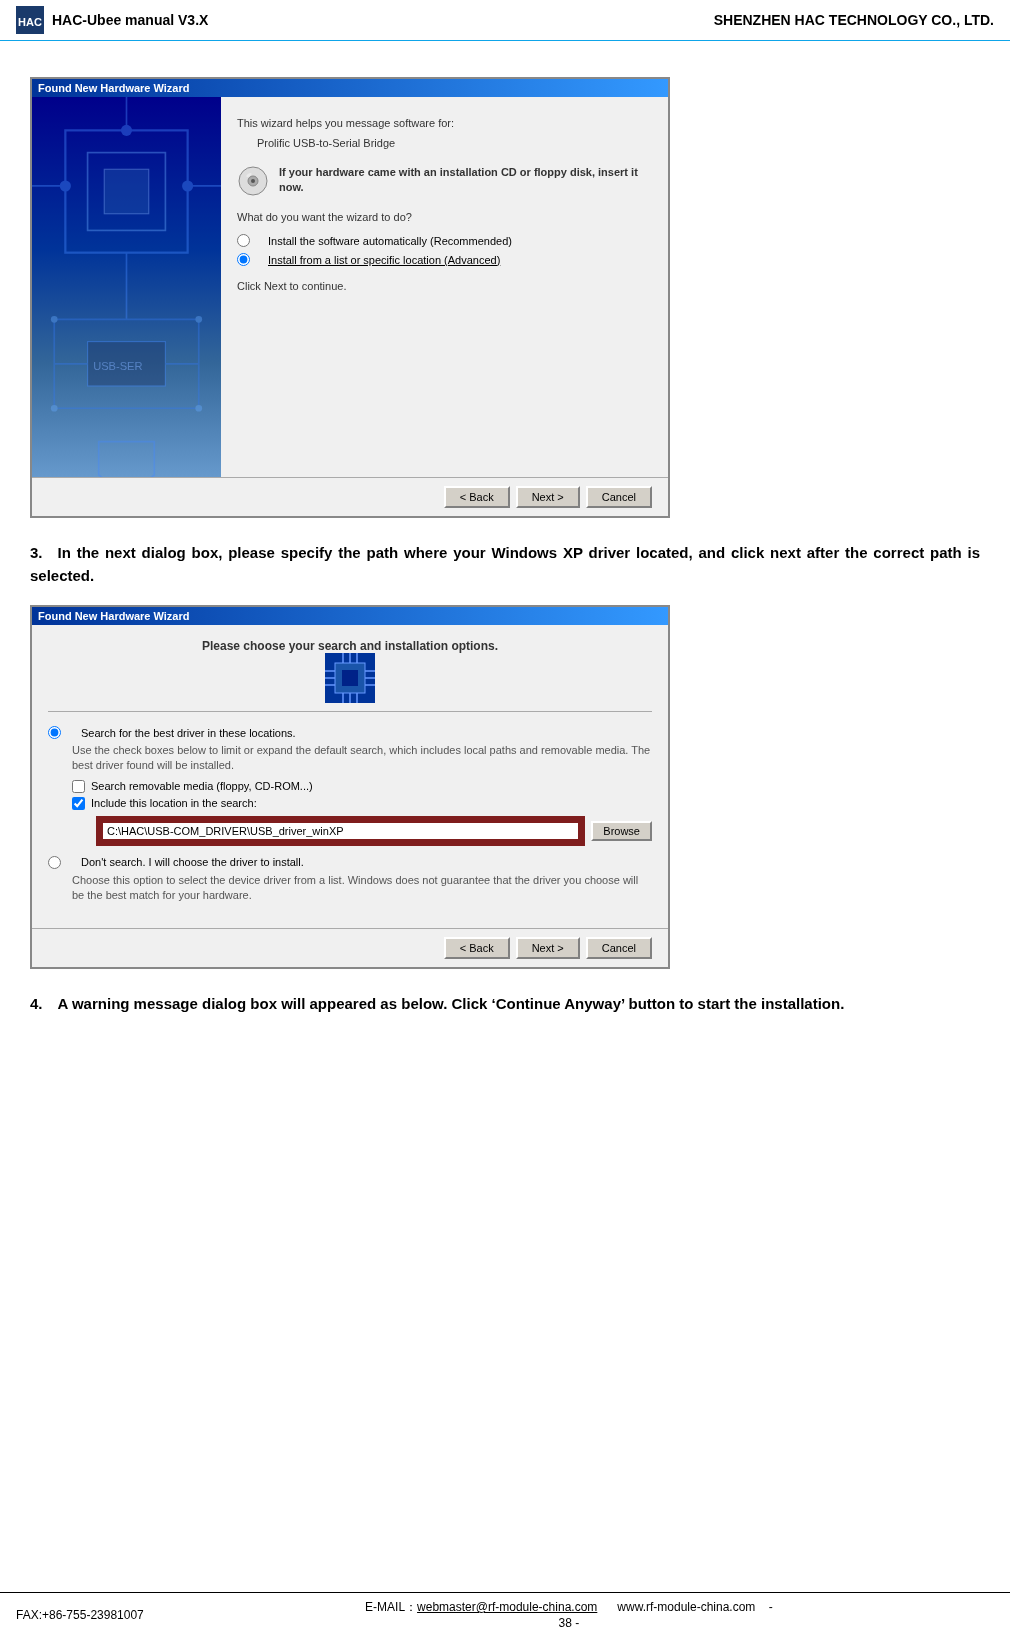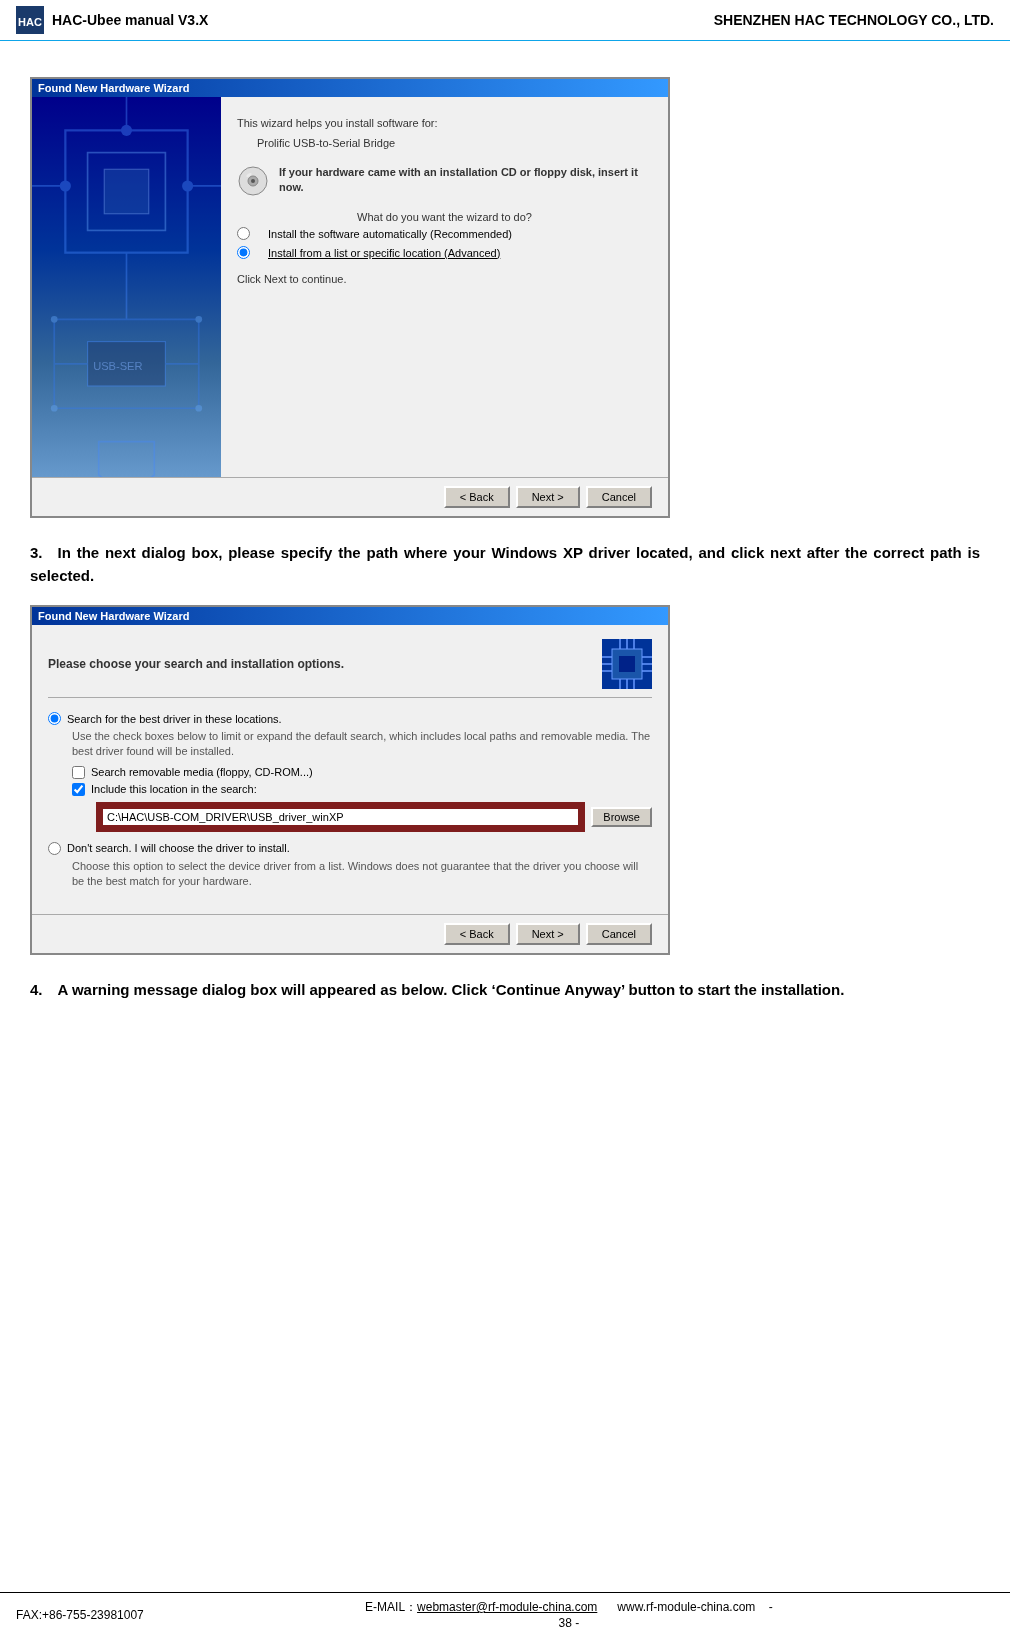--- a/index.html
+++ b/index.html
@@ -120,22 +120,21 @@
     .dialog-cd-text {
       font-size: 11px;
       font-weight: bold;
       color: #333;
       line-height: 1.4;
     }
 
     .dialog-question {
       font-size: 11px;
       color: #333;
-      margin-bottom: 4px;
-      text-align: center;
+      margin-bottom: 11px;
     }
 
     .dialog-radio-item {
       display: flex;
       align-items: center;
       gap: 18px;
       margin-bottom: 6px;
       font-size: 11px;
     }
 
@@ -183,36 +182,37 @@
       background: #f0f0f0;
     }
 
     .dialog2-header-row {
       display: flex;
       justify-content: space-between;
       align-items: center;
       margin-bottom: 14px;
       padding-bottom: 8px;
       border-bottom: 1px solid #aaa;
+      flex-direction: column;
     }
 
     .dialog2-header-text {
       font-size: 12px;
       font-weight: bold;
       color: #333;
     }
 
     .dialog2-section {
       margin-bottom: 10px;
     }
 
     .radio-option {
       display: flex;
       align-items: center;
-      gap: 6px;
+      gap: 20px;
       font-size: 11px;
       margin-bottom: 4px;
     }
 
     .option-desc {
       font-size: 11px;
       color: #555;
       margin-left: 24px;
       margin-bottom: 6px;
       line-height: 1.4;
@@ -324,21 +324,21 @@
             <text x="55" y="246" font-size="10" fill="#88aaff">USB-SER</text>
 
             <line x1="20" y1="240" x2="50" y2="240" stroke="#3377ee" stroke-width="1.5"></line>
             <line x1="120" y1="240" x2="150" y2="240" stroke="#3377ee" stroke-width="1.5"></line>
 
             <polygon points="60,310 110,310 110,340 85,360 60,340" fill="none" stroke="#4488ff" stroke-width="1.5"></polygon>
           </svg>
         </div>
 
         <div class="dialog-main">
-          <p class="dialog-intro">This wizard helps you install software for:</p>
+          <p class="dialog-intro">This wizard helps you message software for:</p>
           <p class="dialog-product">Prolific USB-to-Serial Bridge</p>
 
           <div class="dialog-cd-section">
 
             <svg class="dialog-cd-icon" viewBox="0 0 32 32" xmlns="http://www.w3.org/2000/svg">
               <circle cx="16" cy="16" r="14" fill="#ddd" stroke="#888" stroke-width="1"></circle>
               <circle cx="16" cy="16" r="5" fill="#aaa" stroke="#888" stroke-width="1"></circle>
               <circle cx="16" cy="16" r="2" fill="#555"></circle>
               <ellipse cx="12" cy="10" rx="3" ry="1.5" fill="rgba(255,255,255,0.4)" transform="rotate(-30,12,10)"></ellipse>
             </svg>

